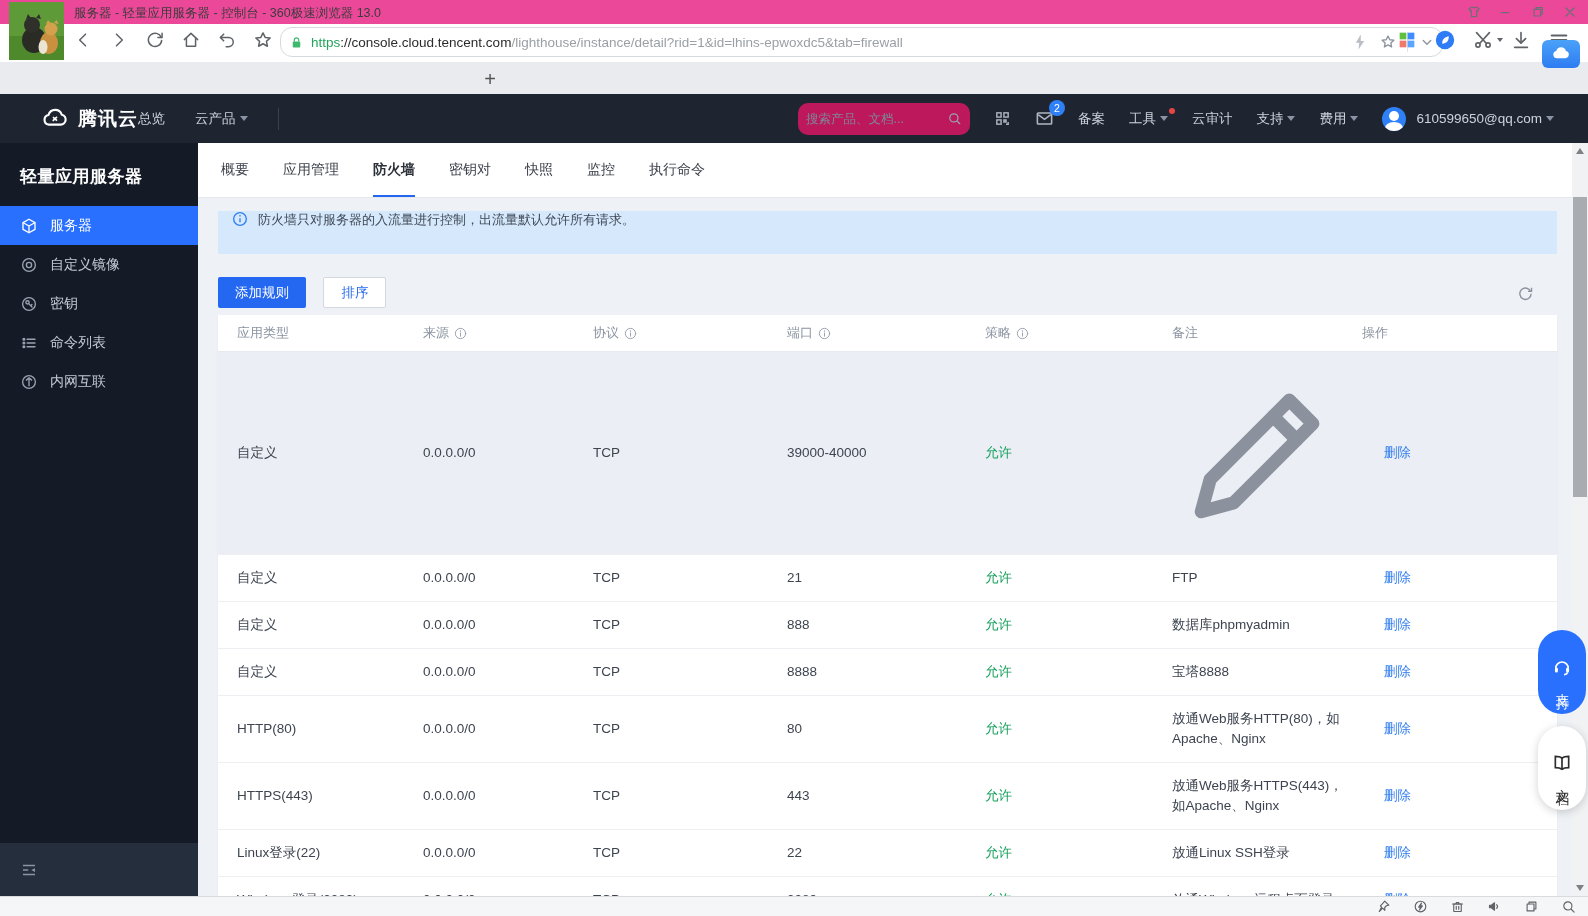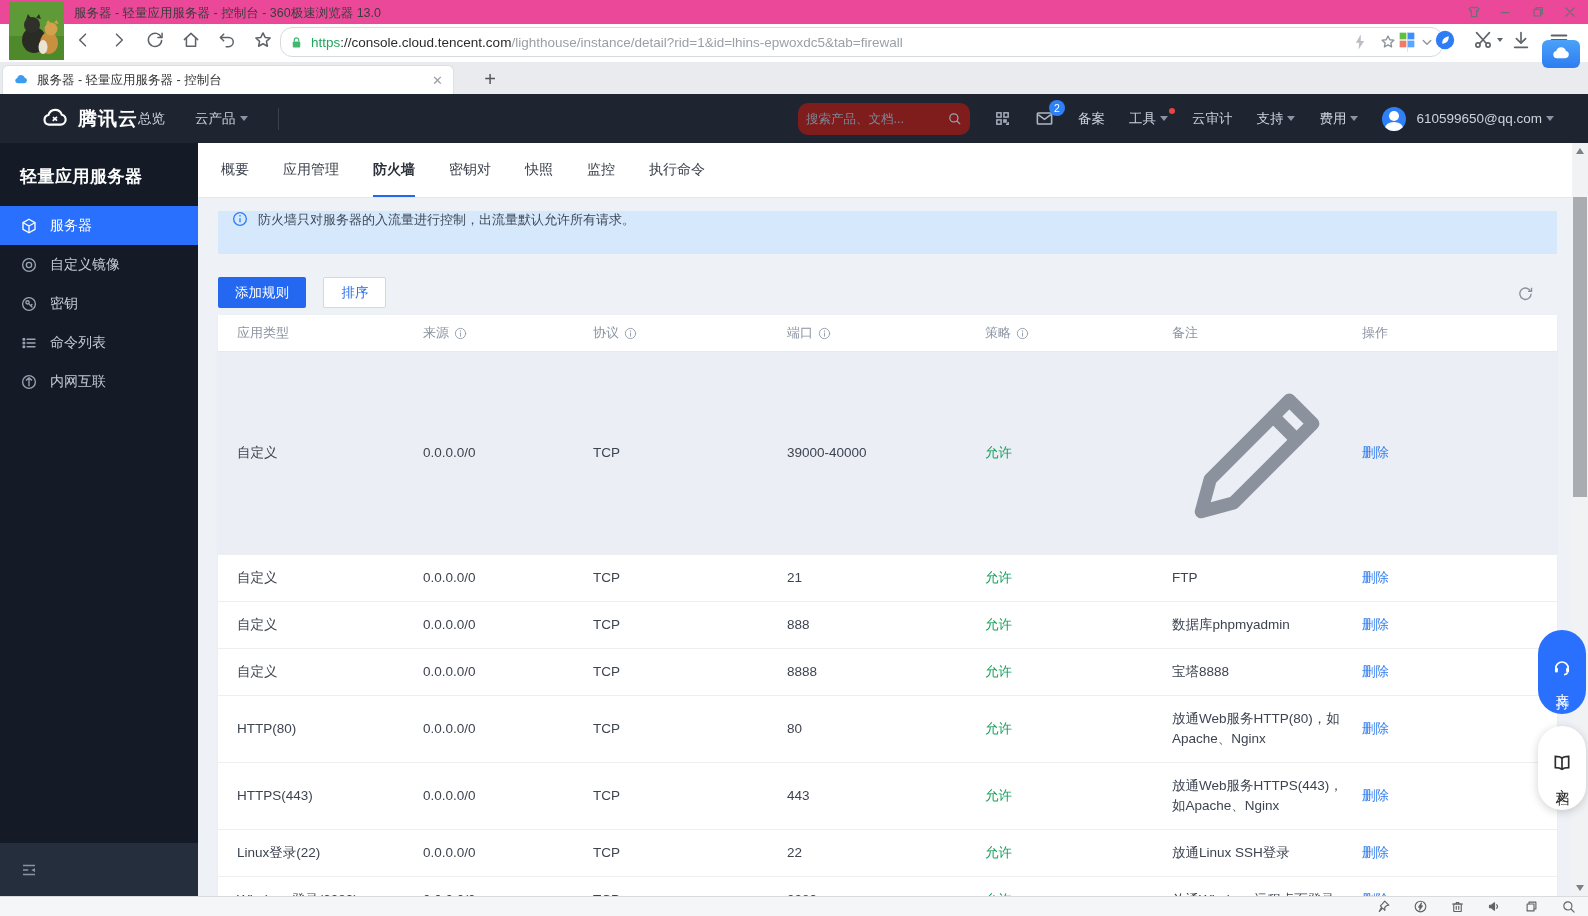--- a/index.html
+++ b/index.html
@@ -42,21 +42,21 @@
   .newtab { position:absolute; left:478px; top:6px; font-size:20px; color:#555; width:24px; text-align:center; cursor:pointer; }
 
   
   .cloudbar { position:absolute; left:0; top:94px; width:1588px; height:49px; background:#1e2531; color:#e6eaf0; }
   .brand { position:absolute; left:40px; top:0; height:49px; display:flex; align-items:center; gap:8px; cursor:pointer; }
   .brand-name { font-size:19px; font-weight:bold; color:#fff; letter-spacing:1px; }
   .cb-menu { position:absolute; left:138px; top:0; height:49px; display:flex; align-items:center; gap:30px; font-size:13.5px; color:#cdd3dd; }
   .cb-menu .mi { cursor:pointer; display:flex; align-items:center; gap:4px; }
   .cb-divider { width:1px; height:22px; background:#39414f; }
   .cb-right { position:absolute; right:34px; top:0; height:49px; display:flex; align-items:center; gap:24px; font-size:13.5px; color:#cdd3dd; }
-  .cb-search { width:172px; height:32px; background:#7f1d1d; border-radius:10px; display:flex; align-items:center; padding:0 8px; gap:6px; }
+  .cb-search { width:172px; height:32px; background:#be185d; border-radius:10px; display:flex; align-items:center; padding:0 8px; gap:6px; }
   .cb-search input { flex:1; min-width:0; background:transparent; border:none; outline:none; color:#c4cbd7; font-size:12.5px; }
   .cb-search input::placeholder { color:#7d8798; }
   .cb-item { position:relative; cursor:pointer; display:flex; align-items:center; gap:4px; white-space:nowrap; }
   .badge { position:absolute; top:-9px; right:-11px; min-width:16px; height:16px; border-radius:8px; background:#2f80f7;
     color:#fff; font-size:10.5px; display:flex; align-items:center; justify-content:center; padding:0 4px; }
   .red-dot { position:absolute; top:-2px; right:-7px; width:6px; height:6px; border-radius:50%; background:#e54545; }
   .cb-avatar { width:24px; height:24px; border-radius:50%; background:#2f80f7; overflow:hidden; position:relative; }
   .cb-avatar::before { content:""; position:absolute; left:7px; top:4px; width:10px; height:10px; border-radius:50%; background:#fff; }
   .cb-avatar::after { content:""; position:absolute; left:3px; top:15px; width:18px; height:12px; border-radius:50% 50% 0 0; background:#fff; }
   .caret { width:0; height:0; border-left:4px solid transparent; border-right:4px solid transparent; border-top:5px solid #8a93a3; }
@@ -95,21 +95,21 @@
   .thead { display:grid; grid-template-columns:186px 170px 194px 198px 187px 190px 1fr; padding-left:19px;
     height:37px; align-items:center; border-bottom:1px solid #e6e9ee; }
   .th { font-size:13px; color:#8a93a1; display:flex; align-items:center; gap:5px; }
   .th .ii { width:13px; height:13px; color:#98a1af; cursor:pointer; }
   .tr { display:grid; grid-template-columns:186px 170px 194px 198px 187px 190px 1fr; padding-left:19px; align-items:center; }
   .tr + .tr { border-top:1px solid #edeff3; }
   .tr.hl { background:#ebeff5; }
   .td { font-size:13.5px; color:#3d4450; padding:13px 14px 13px 0; line-height:20px; word-break:break-word; }
   .td.allow { color:var(--allow-green); }
   .td .edit-ic { width:15px; height:15px; color:#8b929d; cursor:pointer; }
-  .td .del-link { color:var(--link-blue); cursor:pointer; }
+  .td .del-link { color:var(--link-blue); cursor:pointer;margin-left:22px; }
 
   
   .float-btn { position:absolute; right:2px; width:48px; border-radius:24px; display:flex; flex-direction:column;
     align-items:center; justify-content:center; gap:5px; cursor:pointer; z-index:8; }
   .float-support { top:630px; height:84px; background:var(--sidebar-active); color:#fff; }
   .float-docs { top:726px; height:84px; background:#fff; color:#2c2c2c; box-shadow:0 2px 10px rgba(0,0,0,.18); }
   .float-btn .fi { width:20px; height:20px; }
   .float-label { writing-mode:vertical-rl; font-size:13.5px; letter-spacing:3px; }
 
   
@@ -264,27 +264,20 @@
       </span>
     </div>
   <div class="cloud-badge">
     <svg width="22" height="22" viewBox="0 0 24 24">
       <path d="M7 16.5h9.6a4 4 0 0 0 .8-7.9A5.5 5.5 0 0 0 6.8 8.8 3.9 3.9 0 0 0 7 16.5z" fill="#fff"></path>
     </svg>
   </div>
 </div>
 
 <div class="tabstrip">
-  <div class="btab">
-    <svg width="16" height="16" viewBox="0 0 24 24">
-      <path d="M7 17h9.8a4.2 4.2 0 0 0 .9-8.3A5.8 5.8 0 0 0 6.6 8.9 4.1 4.1 0 0 0 7 17z" fill="#3b9cf0"></path>
-    </svg>
-    <span class="btab-title">服务器 - 轻量应用服务器 - 控制台</span>
-    <span class="btab-close">✕</span>
-  </div>
   <span class="newtab">+</span>
 </div>
 
 <div class="cloudbar">
   <div class="brand">
     <svg width="30" height="30" viewBox="0 0 24 24">
       <path d="M7 16.5h9.6a4 4 0 0 0 .8-7.9A5.5 5.5 0 0 0 6.8 8.8 3.9 3.9 0 0 0 7 16.5z" fill="none" stroke="#fff" stroke-width="1.7" stroke-linejoin="round"></path>
       <path d="M10.2 13.5l3.4-3.2M13.6 13.3l-3.2-2.8" stroke="#fff" stroke-width="1.4"></path>
     </svg>
     <span class="brand-name">腾讯云</span>

